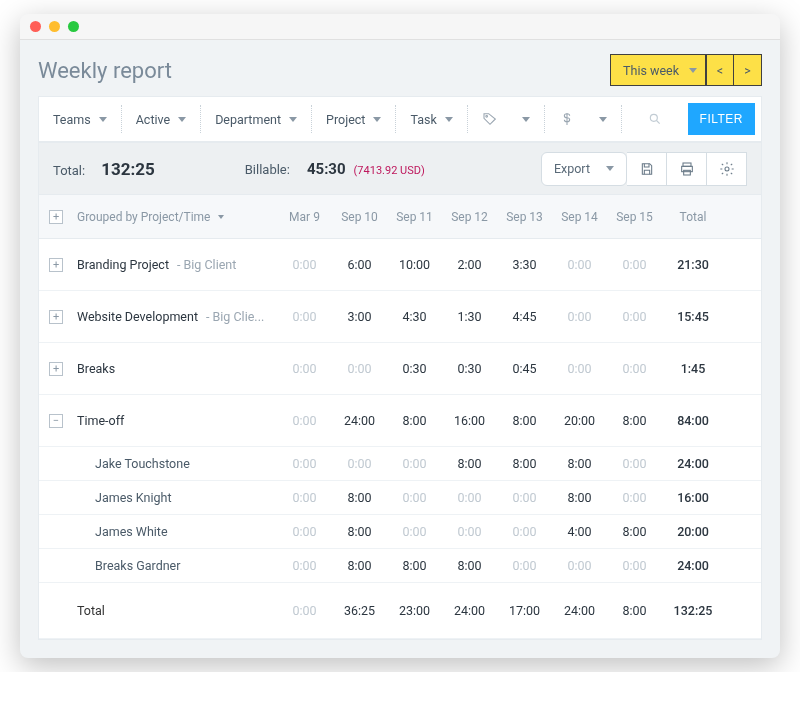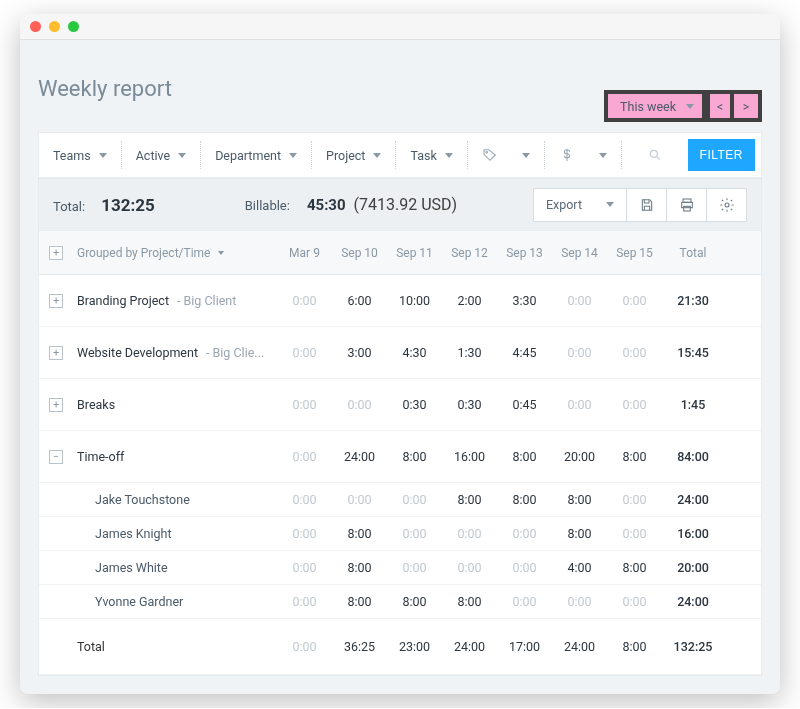--- a/index.html
+++ b/index.html
@@ -37,28 +37,27 @@
     padding: 14px 18px 10px 18px;
   }
   .page-title {
     font-size: 22px;
     font-weight: 400;
     color: #7a8a99;
   }
   .top-actions { display: flex; gap: 0; align-items: center; }
   .top-actions .select-box,
   .top-actions .arrow-btn {
-    background: #f9a8d4;
-    border: 4px solid #404040;
+    background: #fde047;
+    border: 1px solid #404040;
     height: 32px;
     display: flex;
     align-items: center;
     color: #4a5a68;
     font-size: 12.5px;
-    margin-top: 36px;
   }
   .select-box { padding: 0 8px 0 12px; gap: 10px; border-right: none; }
   .arrow-btn { width: 28px; justify-content: center; cursor: pointer; }
   .arrow-btn + .arrow-btn { border-left: none; }
 
   .filters-wrap { padding: 0 18px; }
   .filters {
     background: #fff;
     border: 1px solid #e6ebef;
     display: flex;
@@ -126,34 +125,34 @@
     height: 52px;
     border-bottom: 1px solid #e6ebef;
     padding: 0 14px;
     font-size: 13px;
     color: #4a5a68;
   }
   .summary-left { display: flex; align-items: baseline; gap: 16px; }
   .summary-left .val { font-size: 17px; font-weight: 700; color: #2c3640; }
   .summary-mid { display: flex; align-items: baseline; gap: 8px; margin-left: 90px; }
   .summary-mid .bv { font-size: 15px; font-weight: 700; color: #2c3640; margin-left: 9px; }
-  .summary-mid .cur { font-size: 16px; color: #404040; }
+  .summary-mid .cur { font-size: 11px; color: #be185d; }
   .summary-right { margin-left: auto; display: flex; align-items: center; gap: 0; }
   .export-btn, .icon-btn {
     border: 1px solid #d5dde3;
     background: #fff;
     height: 34px;
     display: flex;
     align-items: center;
     justify-content: center;
     color: #5a6a78;
     font-size: 12.5px;
     cursor: pointer;
   }
-  .export-btn { padding: 16px 12px; gap: 24px; }
+  .export-btn { padding: 16px 12px; gap: 16px; border-radius: 6px; }
   .icon-btn { width: 40px; border-left: none; }
 
   .thead {
     display: flex;
     align-items: center;
     height: 44px;
     background: #f6f8fa;
     border-bottom: 1px solid #e6ebef;
     font-size: 12px;
     color: #8a98a5;
@@ -418,21 +417,21 @@
           <div class="cell-day ">8:00</div>
           <div class="cell-day dim">0:00</div>
           <div class="cell-day dim">0:00</div>
           <div class="cell-day dim">0:00</div>
           <div class="cell-day ">4:00</div>
           <div class="cell-day ">8:00</div>
         <div class="cell-total">20:00</div>
       </div>
         <div class="trow sub">
         <div class="col-expand"></div>
-        <div class="col-name">Yvonne Gardner</div>
+        <div class="col-name">Breaks Gardner</div>
         <div class="cell-day dim">0:00</div>
           <div class="cell-day ">8:00</div>
           <div class="cell-day ">8:00</div>
           <div class="cell-day ">8:00</div>
           <div class="cell-day dim">0:00</div>
           <div class="cell-day dim">0:00</div>
           <div class="cell-day dim">0:00</div>
         <div class="cell-total">24:00</div>
       </div>
         <div class="trow totalrow">

